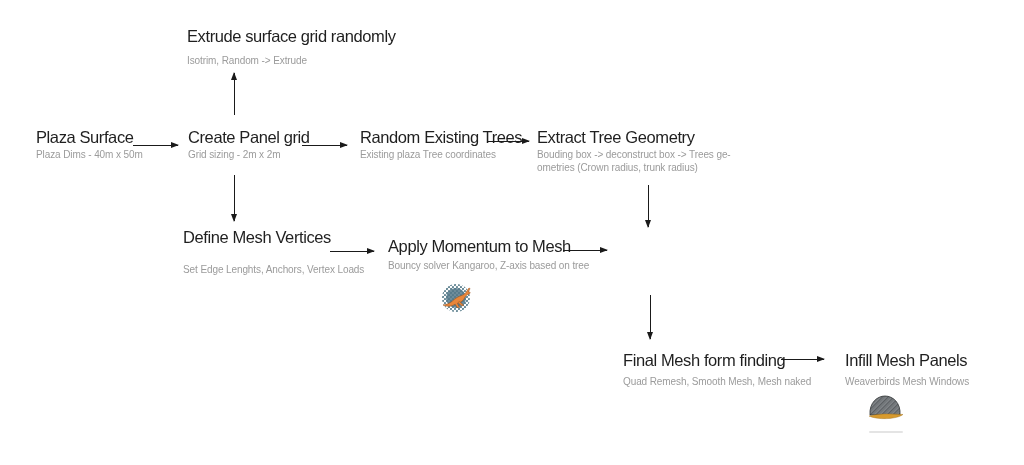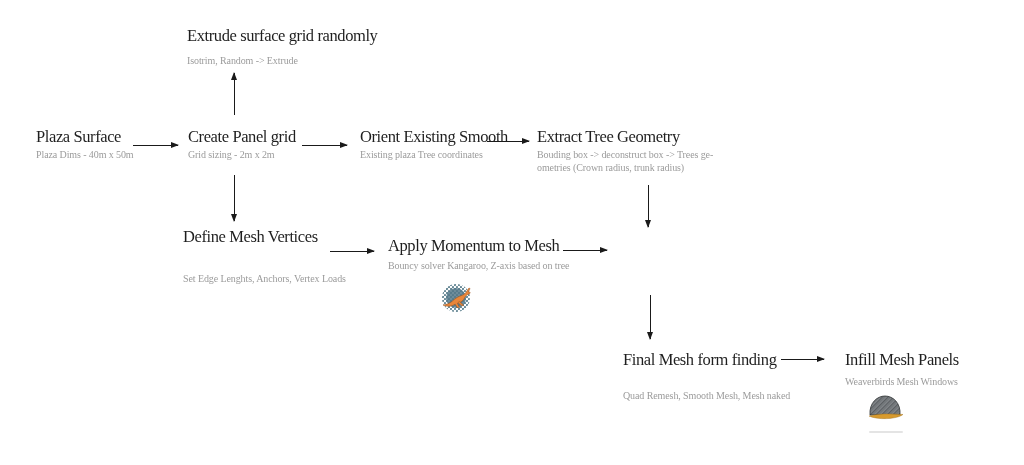--- a/index.html
+++ b/index.html
@@ -1,21 +1,21 @@
 <!DOCTYPE html>
 <html><head>
 <meta charset="utf-8">
 <style>
   html,body{margin:0;padding:0;background:#ffffff;}
   #canvas{
     position:relative;
     width:992px;height:465px;
     background:#ffffff;
     overflow:hidden;
-    font-family:Liberation Serif, serif;
+    font-family:Liberation Sans, sans-serif;
   }
   .node{position:absolute;}
   .node-title{
     font-size:16.5px;
     line-height:18px;
     font-weight:500;
     color:#1f1f1f;
     letter-spacing:-0.4px;
     white-space:nowrap;
   }
@@ -79,33 +79,33 @@
     <div class="node-title">Plaza Surface</div>
     <div class="node-subtitle" style="margin-top:2px">Plaza Dims - 40m x 50m</div>
   </div>
 
   <div class="node" style="left:188px;top:128px">
     <div class="node-title">Create Panel grid</div>
     <div class="node-subtitle" style="margin-top:2px">Grid sizing - 2m x 2m</div>
   </div>
 
   <div class="node" style="left:360px;top:128px">
-    <div class="node-title">Orient Existing Smooth</div>
+    <div class="node-title">Random Existing Trees</div>
     <div class="node-subtitle" style="margin-top:2px">Existing plaza Tree coordinates</div>
   </div>
 
   <div class="node" style="left:537px;top:128px">
     <div class="node-title">Extract Tree Geometry</div>
     <div class="node-subtitle" style="margin-top:2px">Bouding box -&gt; deconstruct box  -&gt; Trees ge-
 ometries (Crown radius, trunk radius)</div>
   </div>
 
   <div class="node" style="left:183px;top:228px">
     <div class="node-title">Define Mesh Vertices</div>
-    <div class="node-subtitle" style="margin-top:26px">Set Edge Lenghts, Anchors, Vertex Loads</div>
+    <div class="node-subtitle" style="margin-top:17px">Set Edge Lenghts, Anchors, Vertex Loads</div>
   </div>
 
   <div class="node" style="left:388px;top:237px">
     <div class="node-title">Apply Momentum to Mesh</div>
     <div class="node-subtitle" style="">Bouncy solver Kangaroo, Z-axis based on tree</div>
   </div>
 
   <svg class="icon" style="left:438px;top:280px" width="36" height="36" viewBox="0 0 36 36">
     <defs>
       <pattern id="kdots" width="4" height="4" patternUnits="userSpaceOnUse">
@@ -116,21 +116,21 @@
     </defs>
     <circle cx="18" cy="18" r="14" fill="url(#kdots)"></circle>
     <circle cx="18" cy="18" r="10" fill="#54788a" opacity="0.85"></circle>
     <path d="M5 25 C9 24.5 12.5 23 15 20.5 C17.5 18 20.5 16.5 23.5 15.5 C26 14.7 27.8 13 29 10.8 L30.6 8.4 C31.1 7.7 32.2 8.2 31.8 9.1 L30.4 12 C32.6 11.6 32.9 13.4 30.9 14 C28.9 14.6 27.4 16.2 26.4 18.2 C25.4 20.2 23.6 21.8 21.2 22.8 L19.4 23.5 L21.6 27.5 L19.2 27.5 L17.2 24.2 C14 26.2 9.5 27.2 5 25 Z" fill="#e8863a" stroke="#8a4d1c" stroke-width="0.5"></path>
     <path d="M21.5 21.5 L26 25.5 L23.6 25.8 L19.8 22.6 Z" fill="#e8863a" stroke="#8a4d1c" stroke-width="0.4"></path>
   </svg>
 
 
   <div class="node" style="left:623px;top:351px">
     <div class="node-title">Final Mesh form finding</div>
-    <div class="node-subtitle" style="margin-top:20px">Quad Remesh, Smooth Mesh, Mesh naked</div>
+    <div class="node-subtitle" style="margin-top:6px">Quad Remesh, Smooth Mesh, Mesh naked</div>
   </div>
 
   <div class="node" style="left:845px;top:351px">
     <div class="node-title">Infill Mesh Panels</div>
     <div class="node-subtitle" style="margin-top:6px">Weaverbirds Mesh Windows</div>
   </div>
 
   <svg class="icon" style="left:864px;top:392px" width="42" height="36" viewBox="0 0 42 36">
     <defs>
       <pattern id="wbhatch" width="4" height="4" patternUnits="userSpaceOnUse" patternTransform="rotate(45)">

